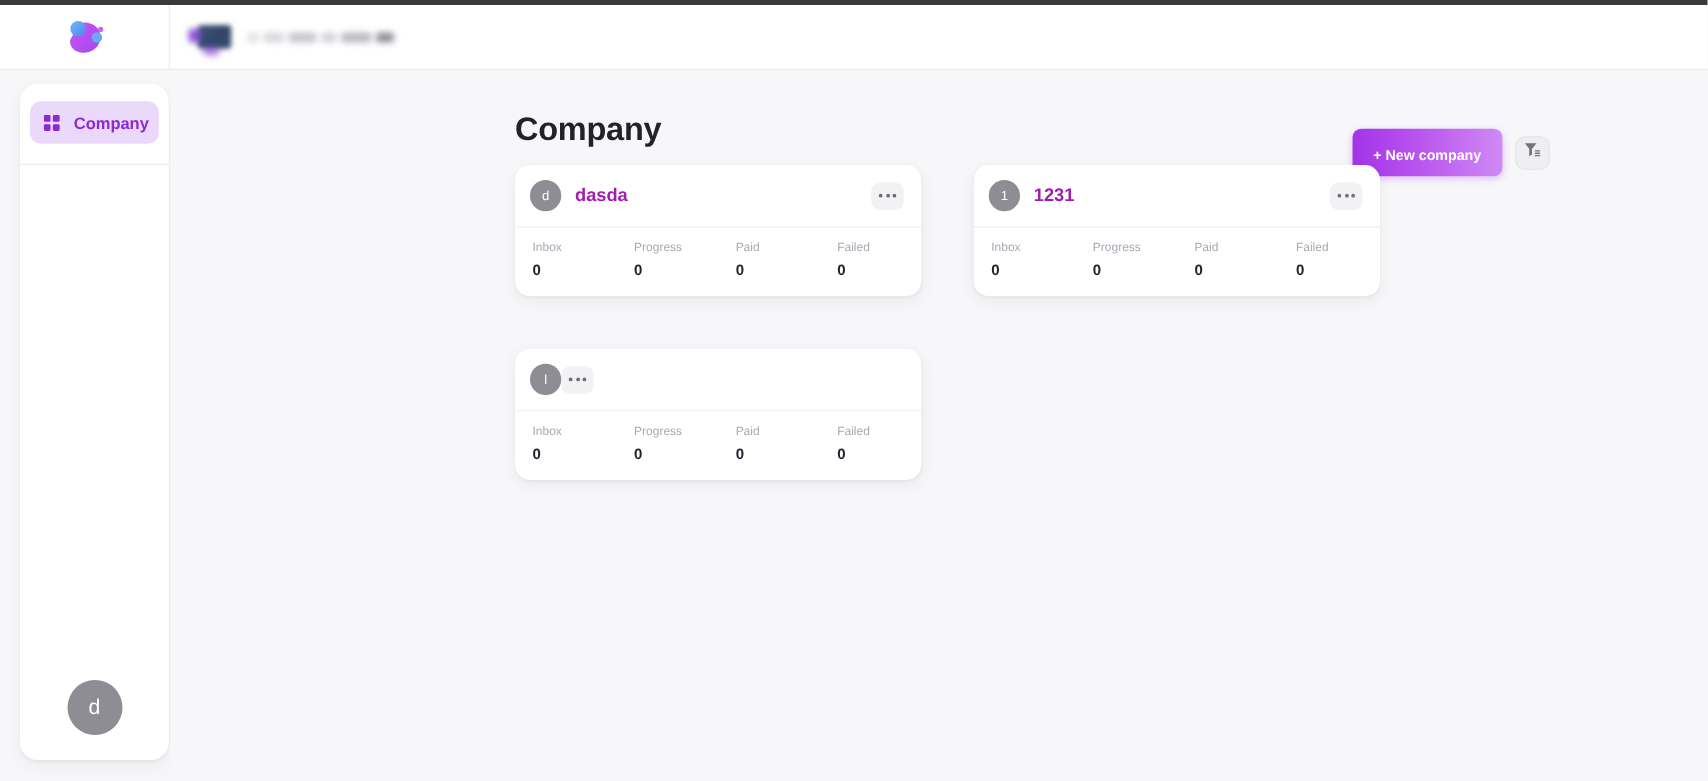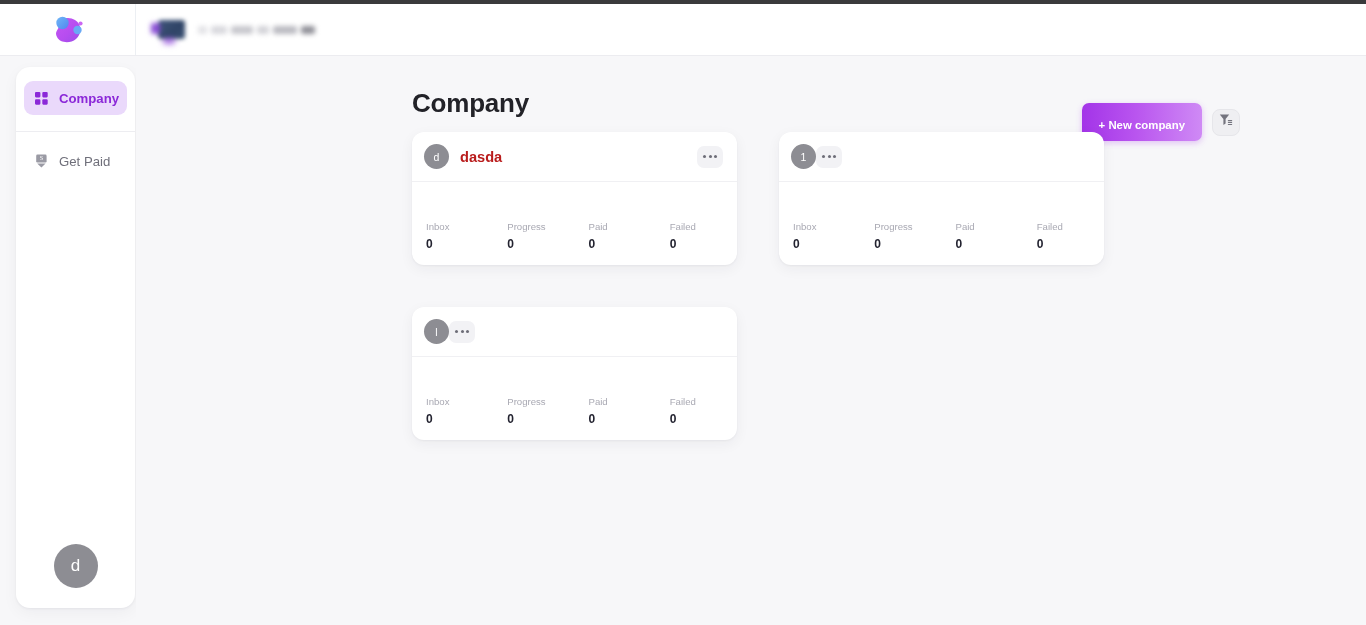--- a/index.html
+++ b/index.html
@@ -261,21 +261,21 @@
     font-size: 10.5px;
     display: flex;
     align-items: center;
     justify-content: center;
     flex: 0 0 25px;
   }
   .card-name {
     margin-left: 11px;
     font-size: 14.6px;
     font-weight: bold;
-    color: #b91c1c;
+    color: #a21caf;
     flex: 1 1 auto;
     overflow: hidden;
     white-space: nowrap;
     text-overflow: ellipsis;
   }
   .card-menu {
     width: 26px; height: 22px;
     border-radius: 7px;
     background: #f2f2f5;
     display: flex;
@@ -292,21 +292,20 @@
     display: block;
   }
 
   .card-stats {
     display: flex;
     padding: 11px 0 14px 0;
   }
   .stat {
     flex: 1 1 0;
     padding-left: 14px;
-    margin-top: 28px;
   }
   .stat-label {
     font-size: 9.6px;
     color: #a9a9b3;
     margin-bottom: 5px;
     white-space: nowrap;
   }
   .stat-value {
     font-size: 12px;
     font-weight: bold;
@@ -369,30 +368,20 @@
       </span>
       <span class="nav-label">Company</span>
     </div>
 
   </div>
 
   <div class="nav-divider"></div>
 
   <div class="nav-group">
 
-    <div class="nav-item">
-      <span class="nav-ico">
-        <svg width="13" height="14" viewBox="0 0 13 14" fill="currentColor">
-          <rect x="1.2" y="0.6" width="10.4" height="8" rx="1.3"></rect>
-          <path d="M2.2 9.4 L10.6 9.4 L6.4 13.6 Z"></path>
-          <text x="6.4" y="6.4" font-size="6.2" fill="#ffffff" text-anchor="middle" font-family="Liberation Serif, serif">S</text>
-        </svg>
-      </span>
-      <span class="nav-label">Get Paid</span>
-    </div>
 
 
   </div>
 
   <div class="sidebar-spacer"></div>
 
   <div class="user-avatar">d</div>
 </div>
 
 <div class="main">
@@ -443,20 +432,21 @@
         <div class="stat">
           <div class="stat-label">Failed</div>
           <div class="stat-value">0</div>
         </div>
       </div>
     </div>
 
     <div class="card">
       <div class="card-head">
         <div class="card-avatar">1</div>
+        <div class="card-name">1231</div>
         <div class="card-menu">
           <i></i>
           <i></i>
           <i></i>
         </div>
       </div>
       <div class="card-stats">
         <div class="stat">
           <div class="stat-label">Inbox</div>
           <div class="stat-value">0</div>

